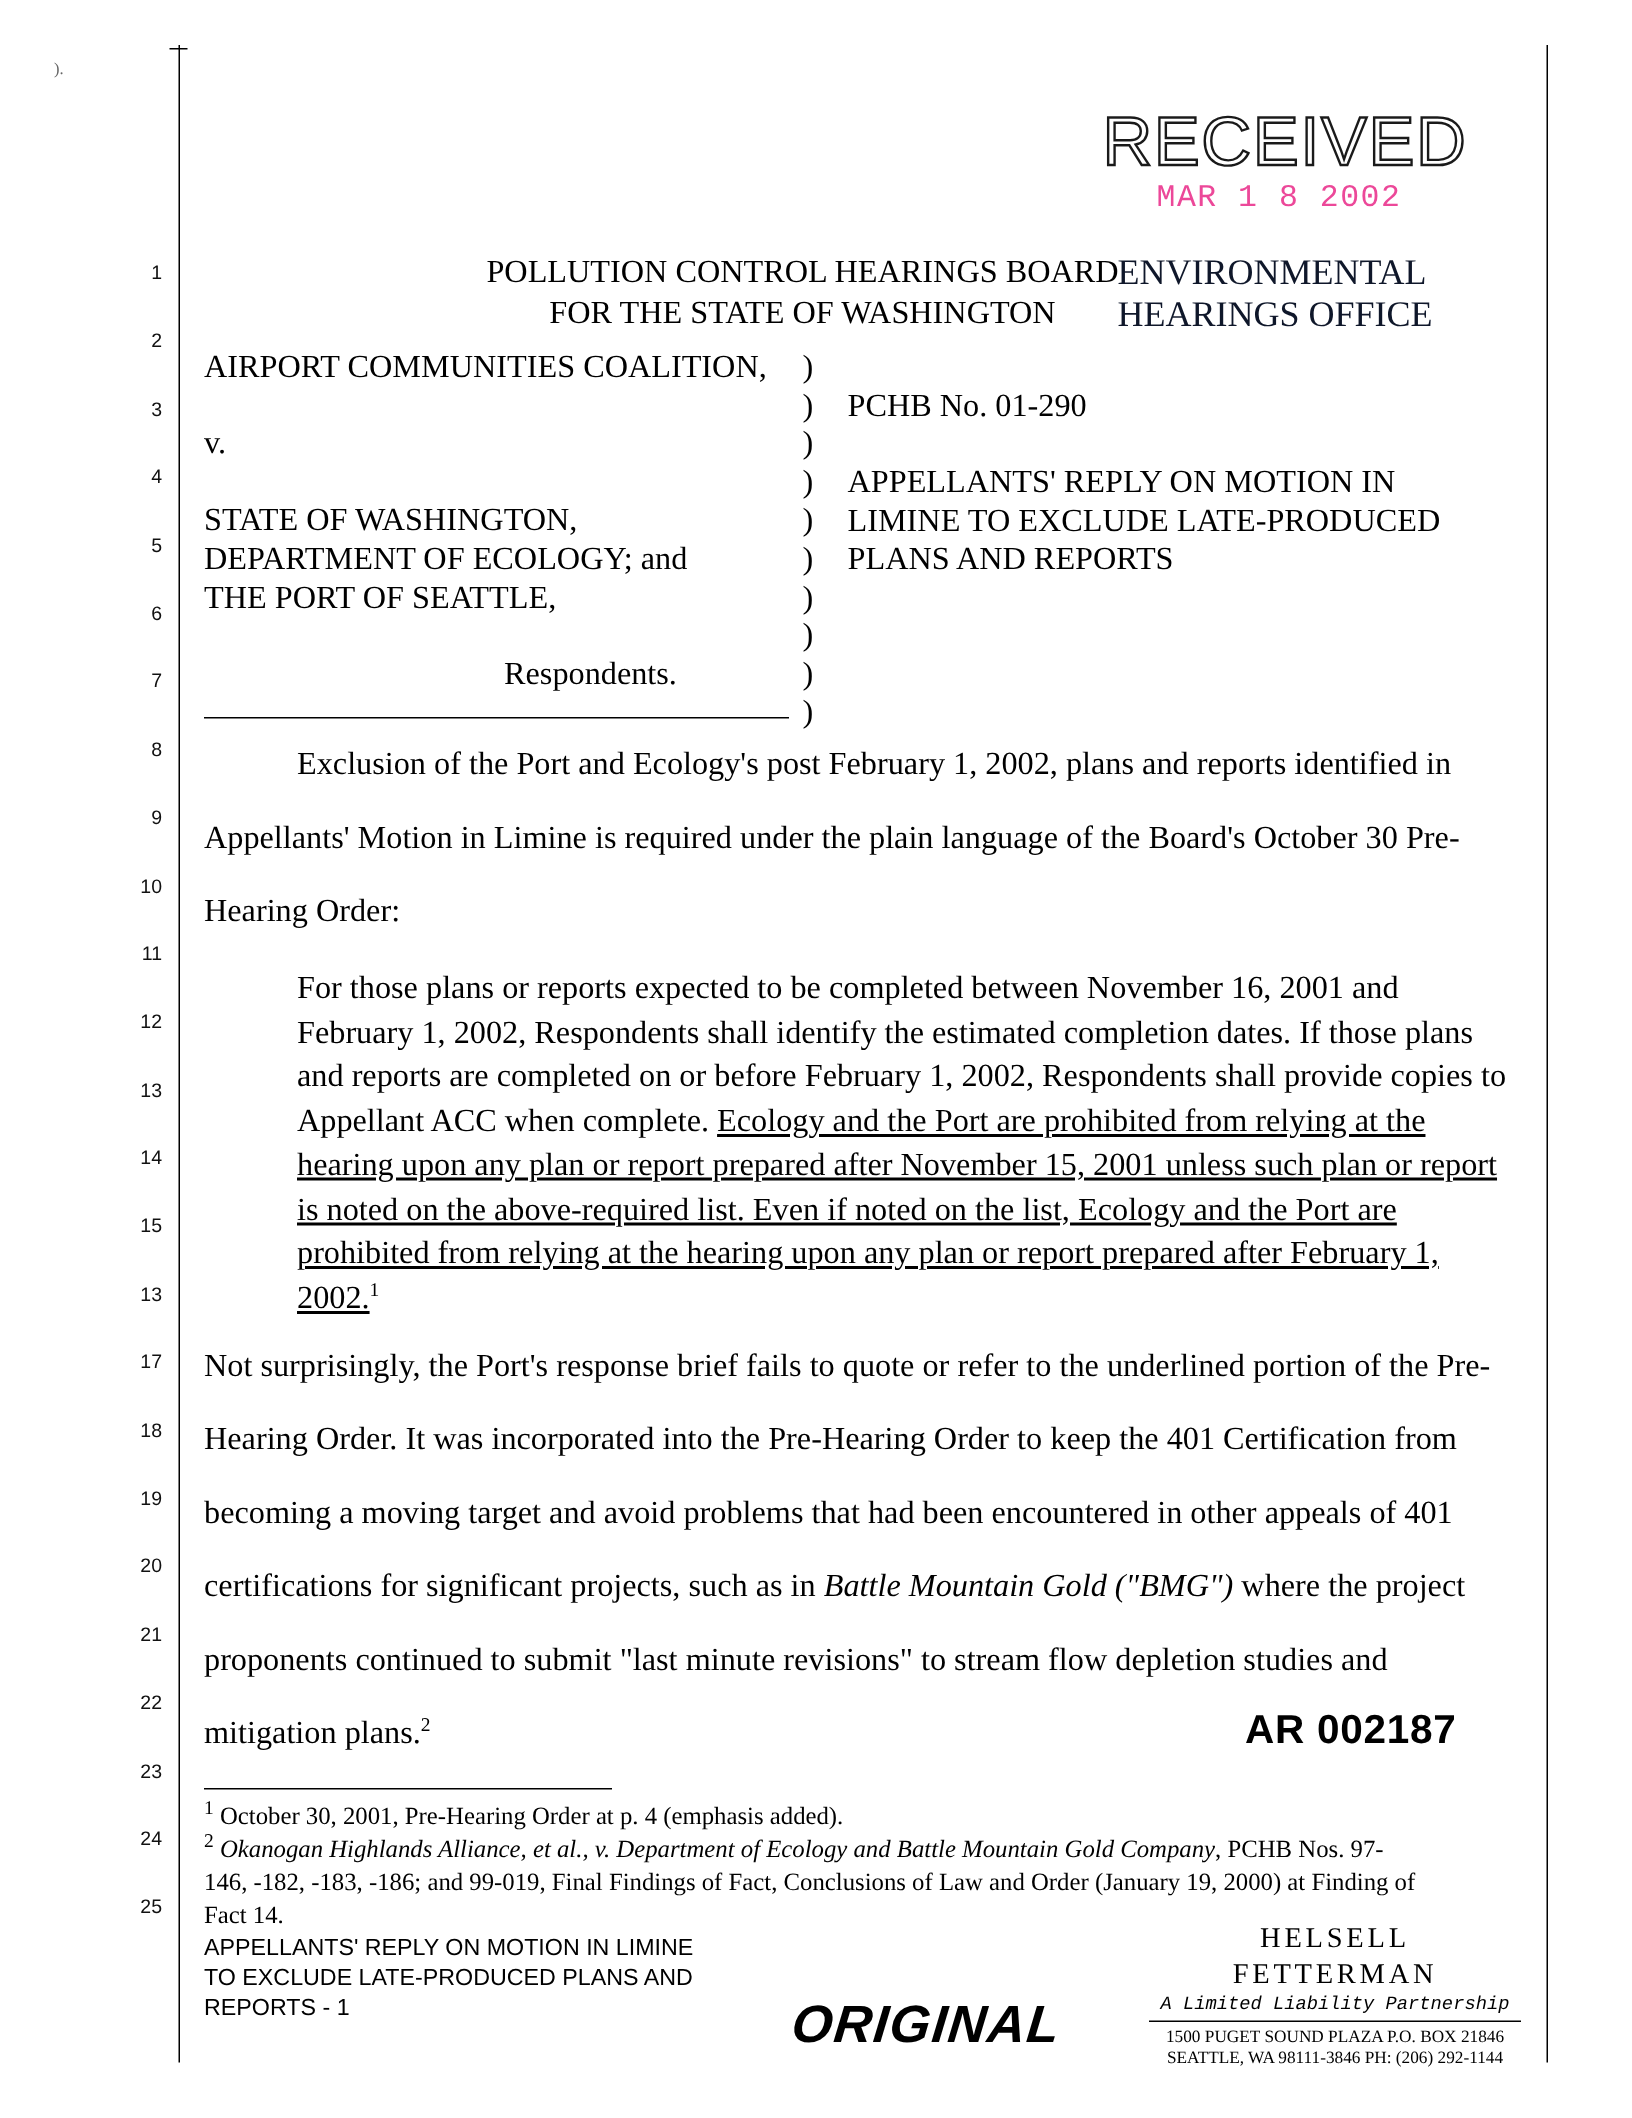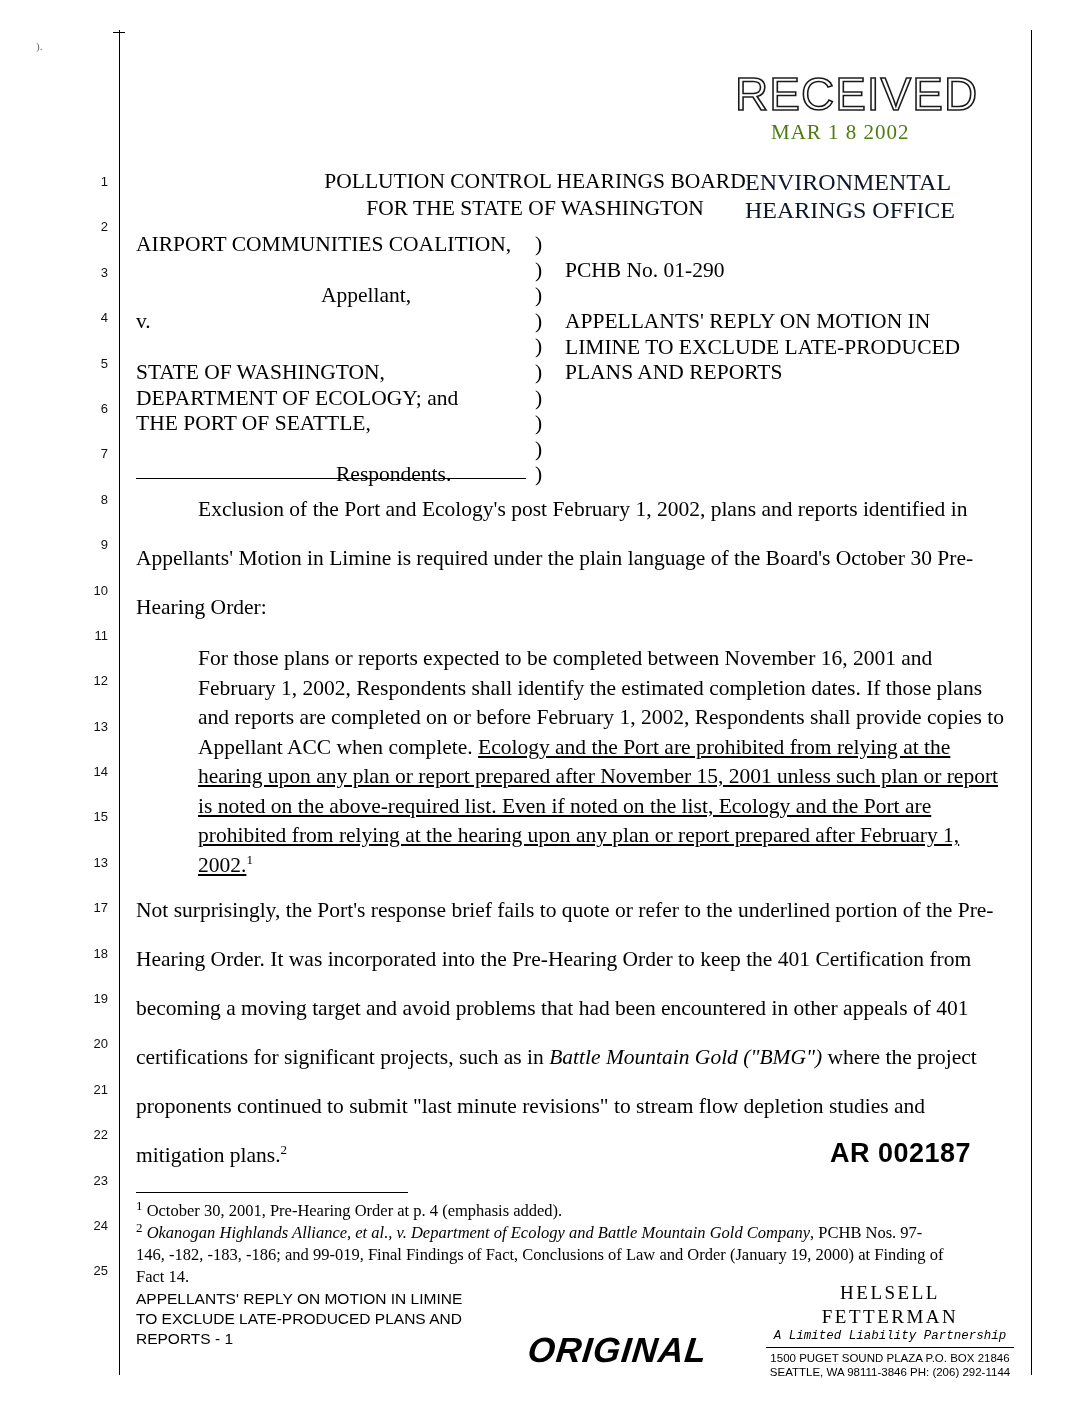--- a/index.html
+++ b/index.html
@@ -80,26 +80,26 @@
     line-height: 44px;
     white-space: nowrap;
   }
   .stamp .outline {
     font-size: 46px;
     color: #ffffff;
     -webkit-text-stroke: 1.6px #1a1a1a;
     font-family: "Liberation Sans", sans-serif;
   }
   .stamp .date {
-    font-family: Liberation Serif, serif;
+    font-family: Liberation Mono, monospace;
     font-size: 21px;
     letter-spacing: 1px;
     margin-top: 2px;
     margin-left: 36px;
-    color: #4d7c0f;
+    color: #ec4899;
     white-space: nowrap;
   }
   .stamp .office {
     position: absolute;
     left: 10px;
     top: 96px;
     font-family: "Liberation Serif", serif;
     font-size: 24px;
     line-height: 28px;
     color: #0f172a;
@@ -253,21 +253,21 @@
     font-family: Liberation Mono, monospace;
     font-style: italic;
     font-size: 12.5px;
     margin-top: 1px;
   }
   .firm .fline {
     border-bottom: 1px solid #000;
     margin: 4px 6px 3px 6px;
   }
   .firm .addr {
-    font-family: Liberation Sans, sans-serif;
+    font-family: Liberation Serif, serif;
     font-size: 11.5px;
     line-height: 14px;
   }
 </style>
 </head>
 <body>
 
 <div class="page">
 
   <div class="corner-mark">).</div>
@@ -313,21 +313,20 @@
   </div>
 
   <div class="court-title">
     <div>POLLUTION CONTROL HEARINGS BOARD</div>
     <div>FOR THE STATE OF WASHINGTON</div>
   </div>
 
   <div class="caption">
     <div class="row">AIRPORT COMMUNITIES COALITION,</div>
     <div class="row">&nbsp;</div>
-    <div class="row"><span class="indent">Appellant,</span></div>
     <div class="row">v.</div>
     <div class="row">&nbsp;</div>
     <div class="row">STATE OF WASHINGTON,</div>
     <div class="row">DEPARTMENT OF ECOLOGY; and</div>
     <div class="row">THE PORT OF SEATTLE,</div>
     <div class="row">&nbsp;</div>
     <div class="row"><span class="right-indent">Respondents.</span></div>
   </div>
 
   <div class="parens">

